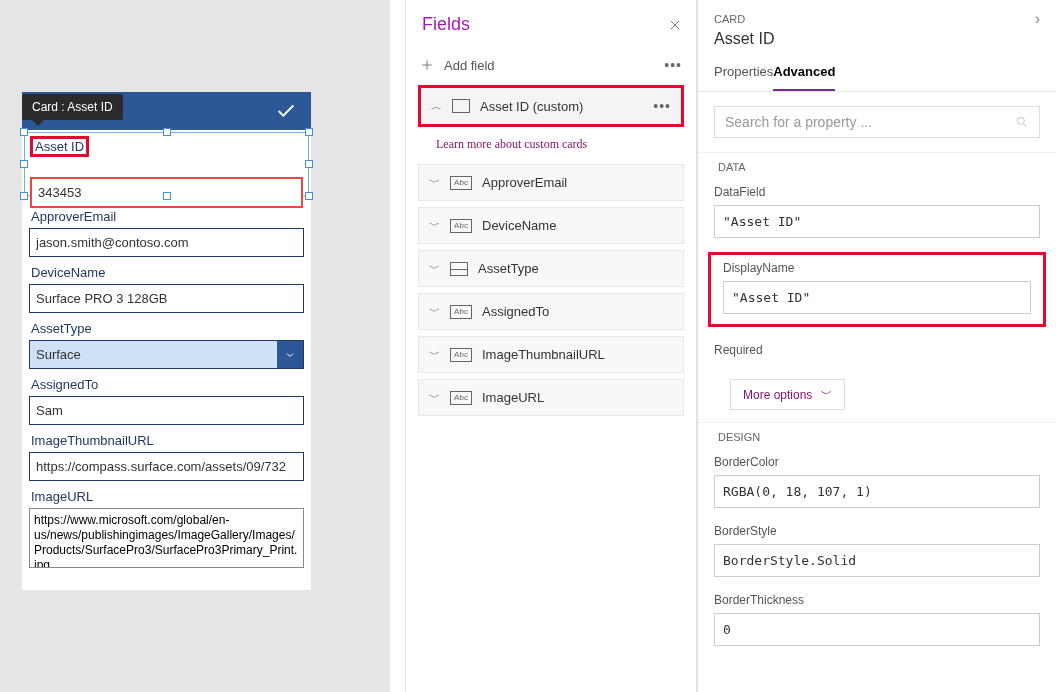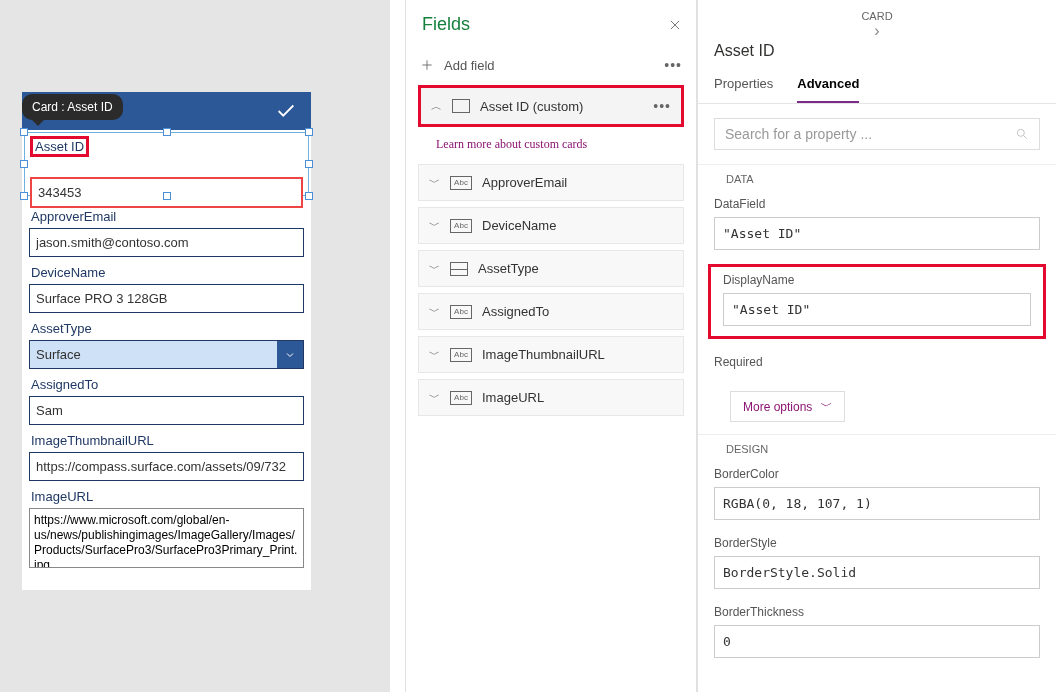--- a/index.html
+++ b/index.html
@@ -1,20 +1,20 @@
 <!DOCTYPE html>
 <html><head>
 <meta charset="utf-8">
 <style>
   * { box-sizing: border-box; margin: 0; padding: 0; font-family: "Segoe UI", Arial, sans-serif; }
   body { background: #fff; width: 1056px; height: 692px; overflow: hidden; position: relative; color: #323130; }
 
   
   .canvas { position: absolute; left: 0; top: 0; width: 390px; height: 692px; background: #e5e5e5; }
-  .card-tooltip { position: absolute; left: 22px; top: 94px; background: #2b2b2b; color: #fff; font-size: 12px; padding: 6px 10px; border-radius: 10px; z-index: 5;}
+  .card-tooltip { position: absolute; left: 22px; top: 94px; background: #2b2b2b; color: #fff; font-size: 12px; padding: 6px 10px; border-radius: 2px; z-index: 5;}
   .card-tooltip::after { content:""; position:absolute; left:10px; bottom:-6px; border:6px solid transparent; border-top-color:#2b2b2b; border-bottom:none;}
   .form-header { position: absolute; left: 22px; top: 92px; width: 289px; height: 38px; background: #2c5898; display:flex; align-items:center; justify-content:flex-end; padding-right:14px;}
   .form-body { position: absolute; left: 22px; top: 130px; width: 289px; background: #fff; padding: 5px 5px 10px 5px; }
   .field-block { margin-bottom: 8px; padding: 0 2px;}
   .field-label { font-size: 13px; color: #1f3864; margin: 6px 0 4px 2px; }
   .field-input { width: 100%; border: 1px solid #1f3864; padding: 6px 6px; font-size: 13px; color: #333; background:#fff; }
   .field-select { width: 100%; border: 1px solid #1f3864; display:flex; }
   .field-select .sel-val { flex:1; padding:6px; font-size:13px; background:#cfe1f7;}
   .field-select .sel-caret { width:26px; background:#2c5898; display:flex; align-items:center; justify-content:center;}
   .field-textarea { width:100%; border:1px solid #888; font-size:12px; padding:4px; line-height:1.25; height:60px; overflow:hidden; resize:none;}
@@ -26,43 +26,43 @@
   .sel-handle { position:absolute; width:8px; height:8px; background:#fff; border:1px solid #4a90d9;}
   .sh-tl{left:-5px;top:-5px}.sh-tr{right:-5px;top:-5px}.sh-bl{left:-5px;bottom:-5px}.sh-br{right:-5px;bottom:-5px}
   .sh-ml{left:-5px;top:50%;margin-top:-4px}.sh-mr{right:-5px;top:50%;margin-top:-4px}
   .sh-tc{left:50%;top:-5px;margin-left:-4px}.sh-bc{left:50%;bottom:-5px;margin-left:-4px}
 
   
   .spacer-assetid { height: 68px; }
 
   
   .fields-panel { position:absolute; left:405px; top:0; width:292px; height:692px; border-left:1px solid #e1e1e1; border-right:1px solid #e1e1e1; background:#fff;}
-  .fp-header { display:flex; align-items:center; justify-content:space-between; padding:14px 14px 14px 16px; font-size:18px; color:#15803d;}
+  .fp-header { display:flex; align-items:center; justify-content:space-between; padding:14px 14px 14px 16px; font-size:18px; color:#a21caf;}
   .fp-addrow { display:flex; align-items:center; justify-content:space-between; padding:8px 14px 12px 14px;}
   .fp-add { display:flex; align-items:center; gap:10px; font-size:13px; color:#555;}
   .fp-list { padding:0 12px;}
   .fp-item { border:1px solid #e7e7e7; background:#f8f8f8; margin-bottom:6px; display:flex; align-items:center; padding:10px 10px; font-size:13px; color:#333; gap:10px;}
   .fp-item.expanded { background:#f4f4f4; border:3px solid #e3092f; justify-content:space-between;}
   .fp-typeicon { width:22px; height:14px; border:1px solid #666; font-size:8px; display:flex; align-items:center; justify-content:center; color:#666;}
   .fp-typeicon.card { width:18px; height:14px;}
   .fp-typeicon.grid { width:18px; height:14px; position:relative; border:none;}
   .fp-typeicon.grid::before{content:"";position:absolute;inset:0;border:1px solid #666;}
   .fp-typeicon.grid::after{content:"";position:absolute;left:0;right:0;top:50%;border-top:1px solid #666;}
   .fp-learn { color:#8a1371; font-size:12px; padding:4px 14px 12px 18px;font-family:Liberation Serif, serif;}
   .ellipsis { color:#666; letter-spacing:1px; font-size:14px;}
 
   
   .prop-panel { position:absolute; left:697px; top:0; right:0; height:692px; border-left:1px solid #e1e1e1; background:#fff; overflow:hidden;}
-  .pp-crumb { font-size:11px; color:#666; padding:10px 16px 2px; display:flex; justify-content:space-between; align-items:center;flex-direction:column;}
+  .pp-crumb { font-size:11px; color:#666; padding:10px 16px 2px; display:flex; justify-content:space-between; align-items:center;}
   .pp-title { font-size:16px; padding:0 16px 10px;}
-  .pp-tabs { display:flex; gap:24px; padding:0 16px; border-bottom:1px solid #e6e6e6; font-size:13px;}
+  .pp-tabs { display:flex; padding:0 16px; border-bottom:1px solid #e6e6e6; font-size:13px;}
   .pp-tab { padding:6px 0 10px; color:#555; cursor:pointer;}
   .pp-tab.active { color:#000; border-bottom:2px solid #7b2a8a; font-weight:600;}
   .pp-search { margin:14px 16px; border:1px solid #ddd; display:flex; align-items:center; padding:7px 10px; color:#999; font-size:14px; justify-content:space-between;}
-  .pp-section-label { font-size:11px; color:#666; padding:8px 28px 6px; border-top:1px solid #eee;}
+  .pp-section-label { font-size:11px; color:#666; padding:8px 20px 6px; border-top:1px solid #eee;}
   .pp-field { padding:6px 16px 10px;}
   .pp-field-label { font-size:12px; color:#555; margin-bottom:6px;}
   .pp-field-input { width:100%; border:1px solid #ccc; padding:8px 8px; font-family: Consolas, monospace; font-size:13px; color:#333;}
   .pp-highlight { border:3px solid #e3092f; padding:6px 12px 10px; margin:4px 10px 10px;}
   .pp-more { display:flex; justify-content:flex-start; padding:6px 32px 12px;}
   .pp-more-btn { border:1px solid #ddd; padding:6px 12px; font-size:12px; color:#8a1371; display:flex; align-items:center; gap:8px;}
 
   svg { display:block; }
   .chevron { font-size:11px; color:#666;}
 </style>

